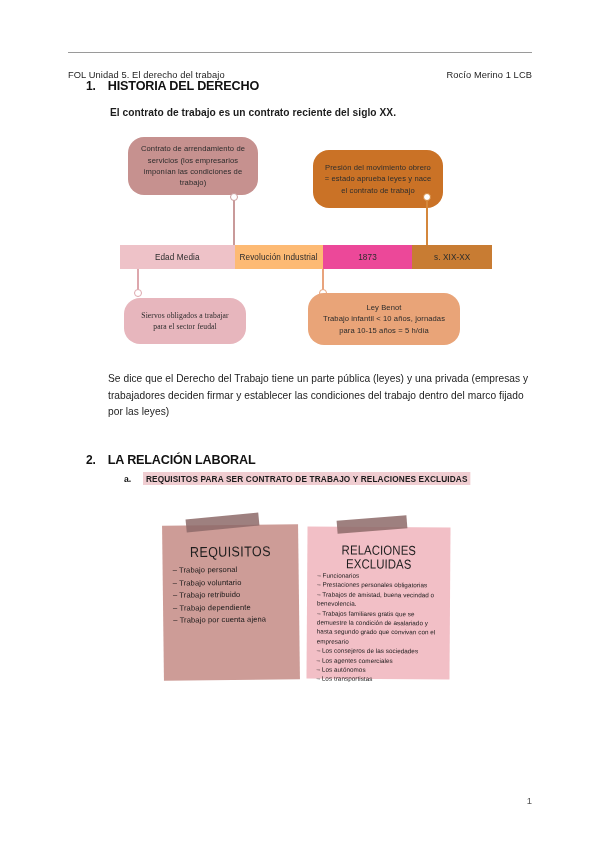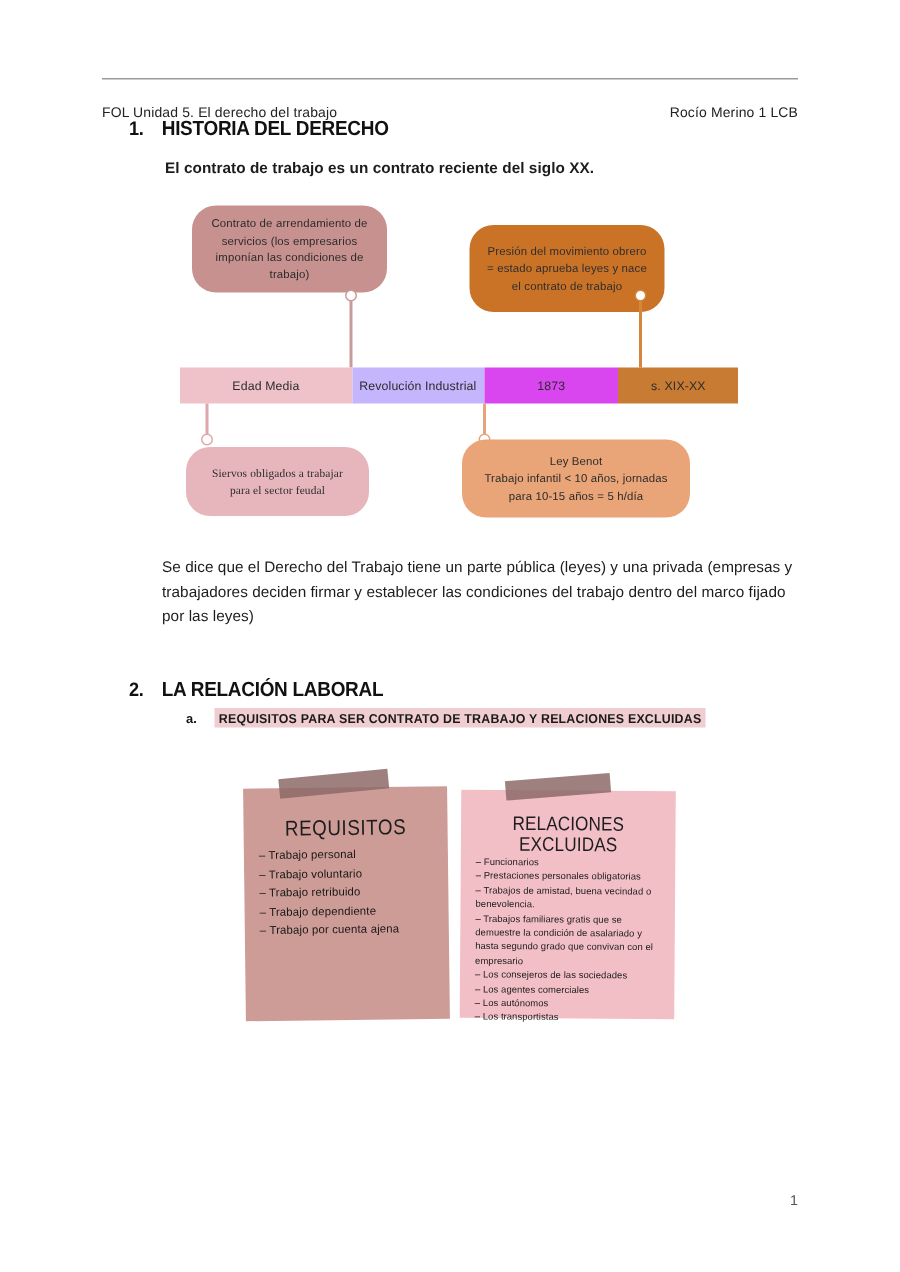--- a/index.html
+++ b/index.html
@@ -109,22 +109,22 @@
     height: 24px;
     display: flex;
     align-items: center;
     justify-content: center;
     font-size: 8.2px;
     color: #2c2c2c;
     letter-spacing: 0.1px;
     font-family: "Liberation Sans", sans-serif;
   }
   .tl-seg.s0 { width: 121px; background: #eec2c8; }
-  .tl-seg.s1 { width: 93px;  background: #c4b5fd; }
-  .tl-seg.s2 { width: 95px;  background: #d946ef; }
+  .tl-seg.s1 { width: 93px;  background: #fdba74; }
+  .tl-seg.s2 { width: 95px;  background: #ec4899; }
   .tl-seg.s3 { width: 84px;  background: #c87c33; }
 
   
   .stem {
     position: absolute;
     width: 1.6px;
   }
   .node {
     position: absolute;
     width: 8px;

